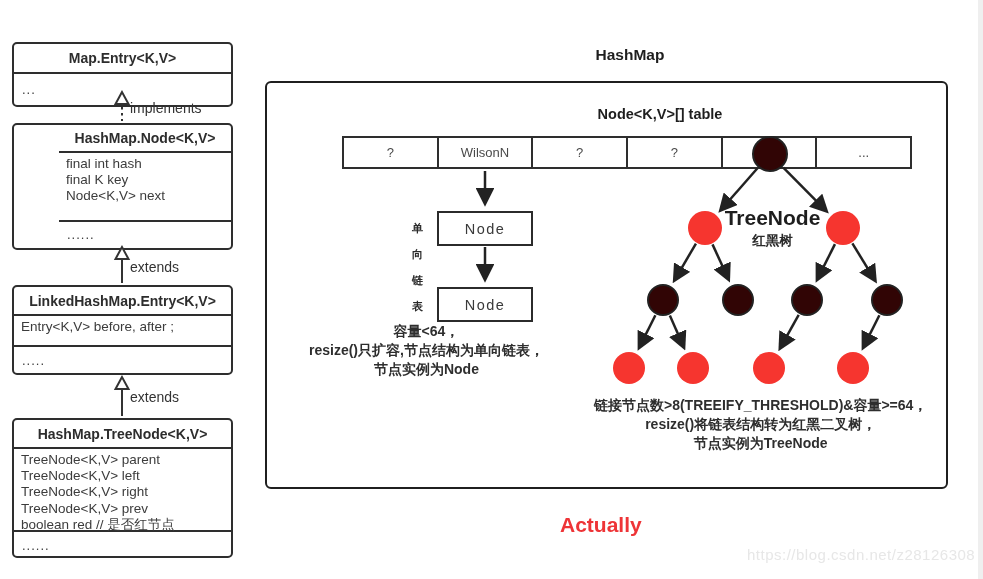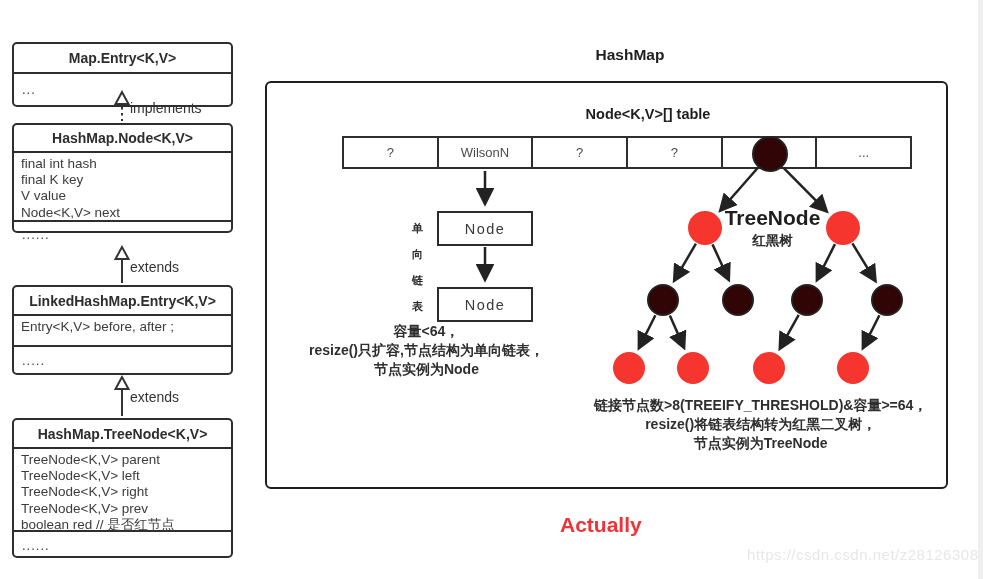--- a/index.html
+++ b/index.html
@@ -19,21 +19,21 @@
   .uml-attrs{border-top:2px solid #2e2e2e;padding:3px 0 2px 7px;font-size:13.5px;color:#3c3c3c;}
   .uml-attrs div{line-height:16.2px;white-space:nowrap;}
   .uml-more{border-top:2px solid #2e2e2e;display:flex;align-items:center;padding-left:8px;
     font-size:13px;color:#3c3c3c;letter-spacing:1px;}
   .conn-label{position:absolute;font-size:14px;color:#333;}
   
   #big-box{position:absolute;left:265px;top:81px;width:683px;height:408px;box-sizing:border-box;
     border:2.5px solid #1f1f1f;border-radius:6px;background:#fff;}
   #hashmap-title{position:absolute;left:265px;top:46px;width:730px;text-align:center;
     font-weight:bold;font-size:15.5px;color:#1e1e1e;}
-  #table-label{position:absolute;left:340px;top:106px;width:616px;text-align:center;
+  #table-label{position:absolute;left:352px;top:106px;width:616px;text-align:center;
     font-weight:bold;font-size:14.5px;color:#1e1e1e;}
   #bucket-table{position:absolute;left:342px;top:136px;width:570px;height:33px;box-sizing:border-box;
     border:2px solid #2e2e2e;display:flex;background:#fff;z-index:3;}
   .bucket-cell{flex:1;display:flex;align-items:center;justify-content:center;
     border-right:2px solid #2e2e2e;font-size:13px;color:#4a4a4a;}
   .bucket-cell:last-child{border-right:none;}
   .node-box{position:absolute;left:437px;width:96px;height:35px;box-sizing:border-box;
     border:2px solid #2b2b2b;background:#fff;display:flex;align-items:center;justify-content:center;
     font-size:14.5px;color:#3a3a3a;letter-spacing:1.5px;z-index:3;}
   #chain-label{position:absolute;left:412px;top:215px;width:20px;
@@ -58,26 +58,25 @@
 
 <div id="canvas">
 
   <div class="uml-box" style="top:27px;height:65px;margin-top:15px;">
     <div class="uml-head" style="height:28px;">Map.Entry&lt;K,V&gt;</div>
     <div class="uml-more" style="height:31px;">...</div>
   </div>
 
   <div class="conn-label" style="left:130px;top:100px;">implements</div>
 
-  <div class="uml-box" style="top:123px;height:110px;">
+  <div class="uml-box" style="top:123px;height:127px;padding-left:45px;">
     <div class="uml-head" style="height:26px;">HashMap.Node&lt;K,V&gt;</div>
     <div class="uml-attrs" style="height:62px;">
       <div>final int hash</div>
       <div>final K key</div>
-      <div>V value</div>
       <div>Node&lt;K,V&gt; next</div>
     </div>
     <div class="uml-more" style="height:25px;">......</div>
   </div>
 
   <div class="conn-label" style="left:130px;top:259px;">extends</div>
 
   <div class="uml-box" style="top:285px;height:90px;">
     <div class="uml-head" style="height:27px;">LinkedHashMap.Entry&lt;K,V&gt;</div>
     <div class="uml-attrs" style="height:24px;">
@@ -172,15 +171,15 @@
       <line x1="712.4997847888778" y1="244.36316681209712" x2="728.4169416586561" y2="279.09150907343144" stroke="#222" stroke-width="2.5" marker-end="url(#arrow)"></line>
       <line x1="834.9501552810008" y1="244.09968943799848" x2="817.285912696499" y2="279.42817460700195" stroke="#222" stroke-width="2.5" marker-end="url(#arrow)"></line>
       <line x1="852.3861001701715" y1="243.35907300573527" x2="875.0066497825586" y2="280.37451782600493" stroke="#222" stroke-width="2.5" marker-end="url(#arrow)"></line>
       <line x1="655.3973688765008" y1="315.2052622469986" x2="639.285912696499" y2="347.42817460700195" stroke="#222" stroke-width="2.5" marker-end="url(#arrow)"></line>
       <line x1="669.861883511797" y1="315.55360262673986" x2="683.7162752487452" y2="346.9568905638226" stroke="#222" stroke-width="2.5" marker-end="url(#arrow)"></line>
       <line x1="798.707036919696" y1="314.8400391963335" x2="780.2198912262936" y2="347.9222999108429" stroke="#222" stroke-width="2.5" marker-end="url(#arrow)"></line>
       <line x1="879.3973688765008" y1="315.2052622469986" x2="863.285912696499" y2="347.42817460700195" stroke="#222" stroke-width="2.5" marker-end="url(#arrow)"></line>
     </svg>
 
   <div id="actually" style="color: rgb(238, 52, 55);">Actually</div>
-  <div id="watermark" style="color: rgb(231, 231, 231);">https://csdn.csdn.net/z28126308</div>
+  <div id="watermark" style="color: rgb(231, 231, 231);">https://blog.csdn.net/z28126308</div>
   <div id="right-strip"></div>
 </div>
 
 </body></html>

